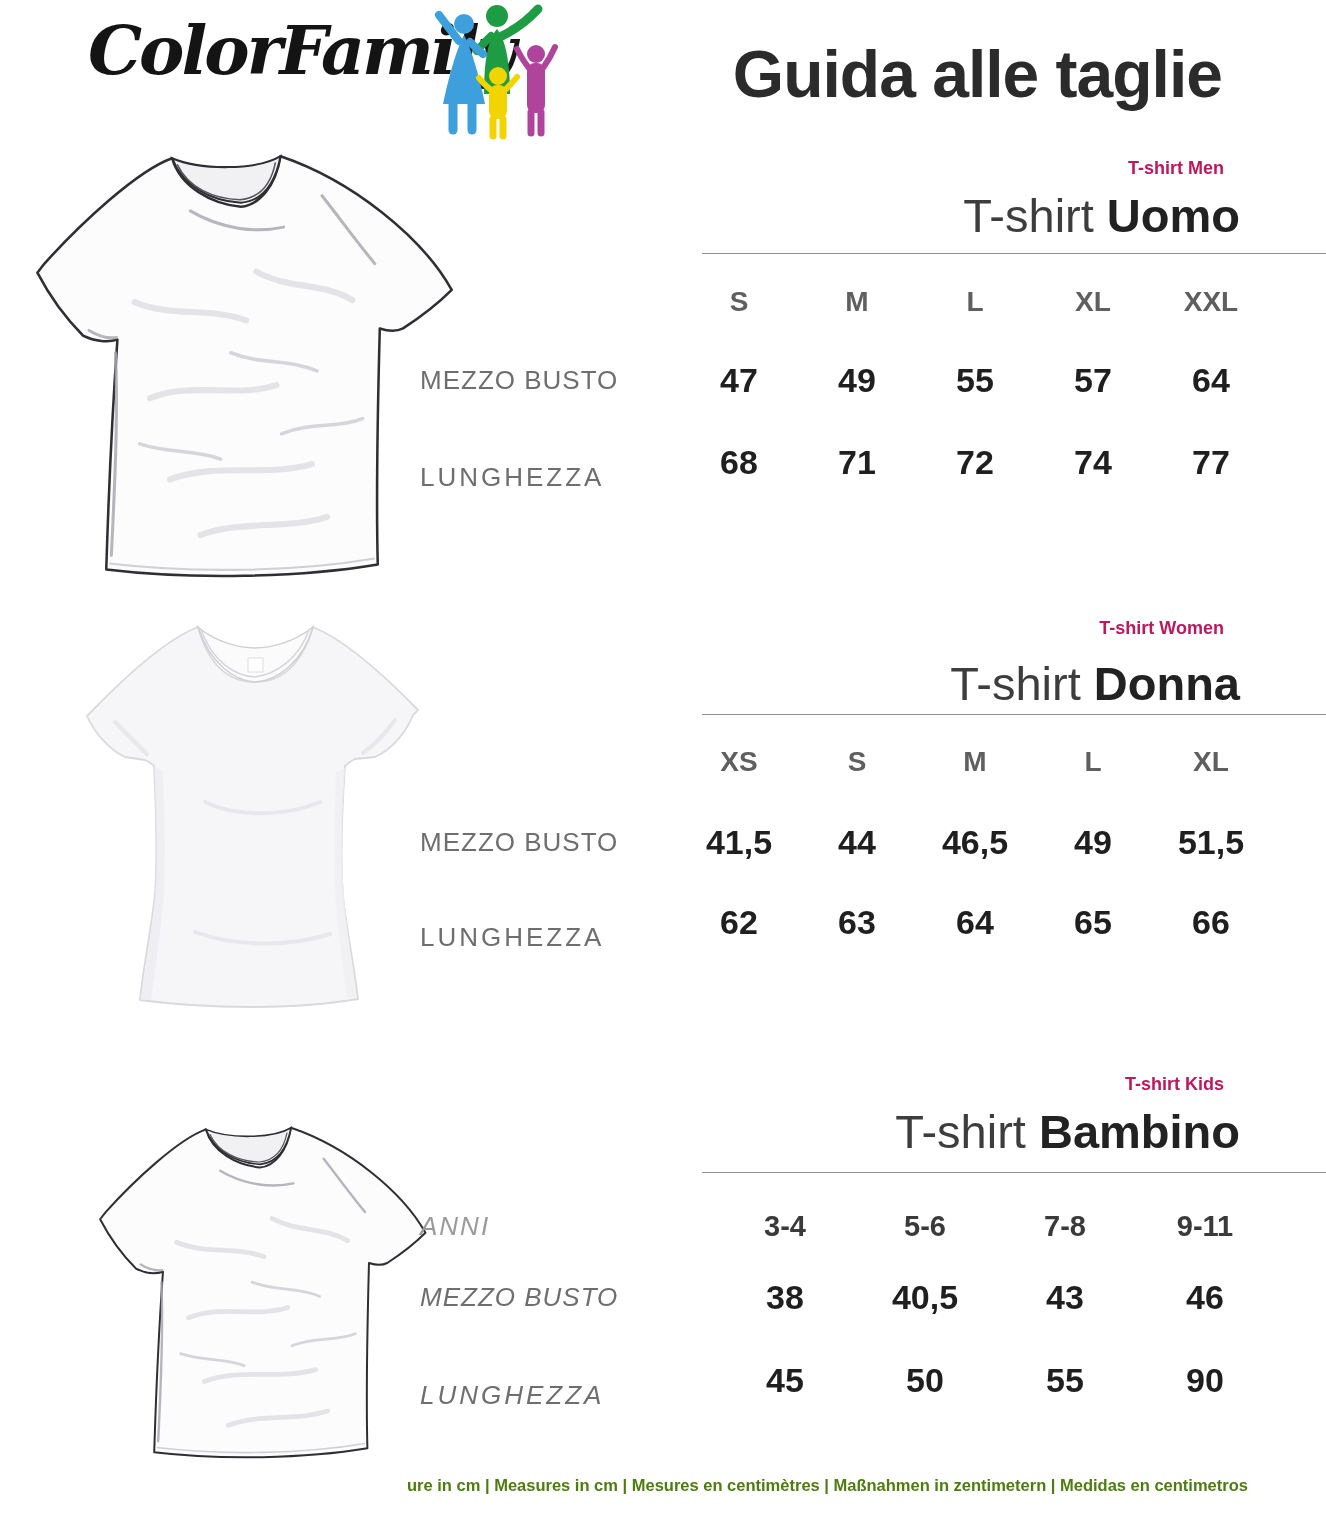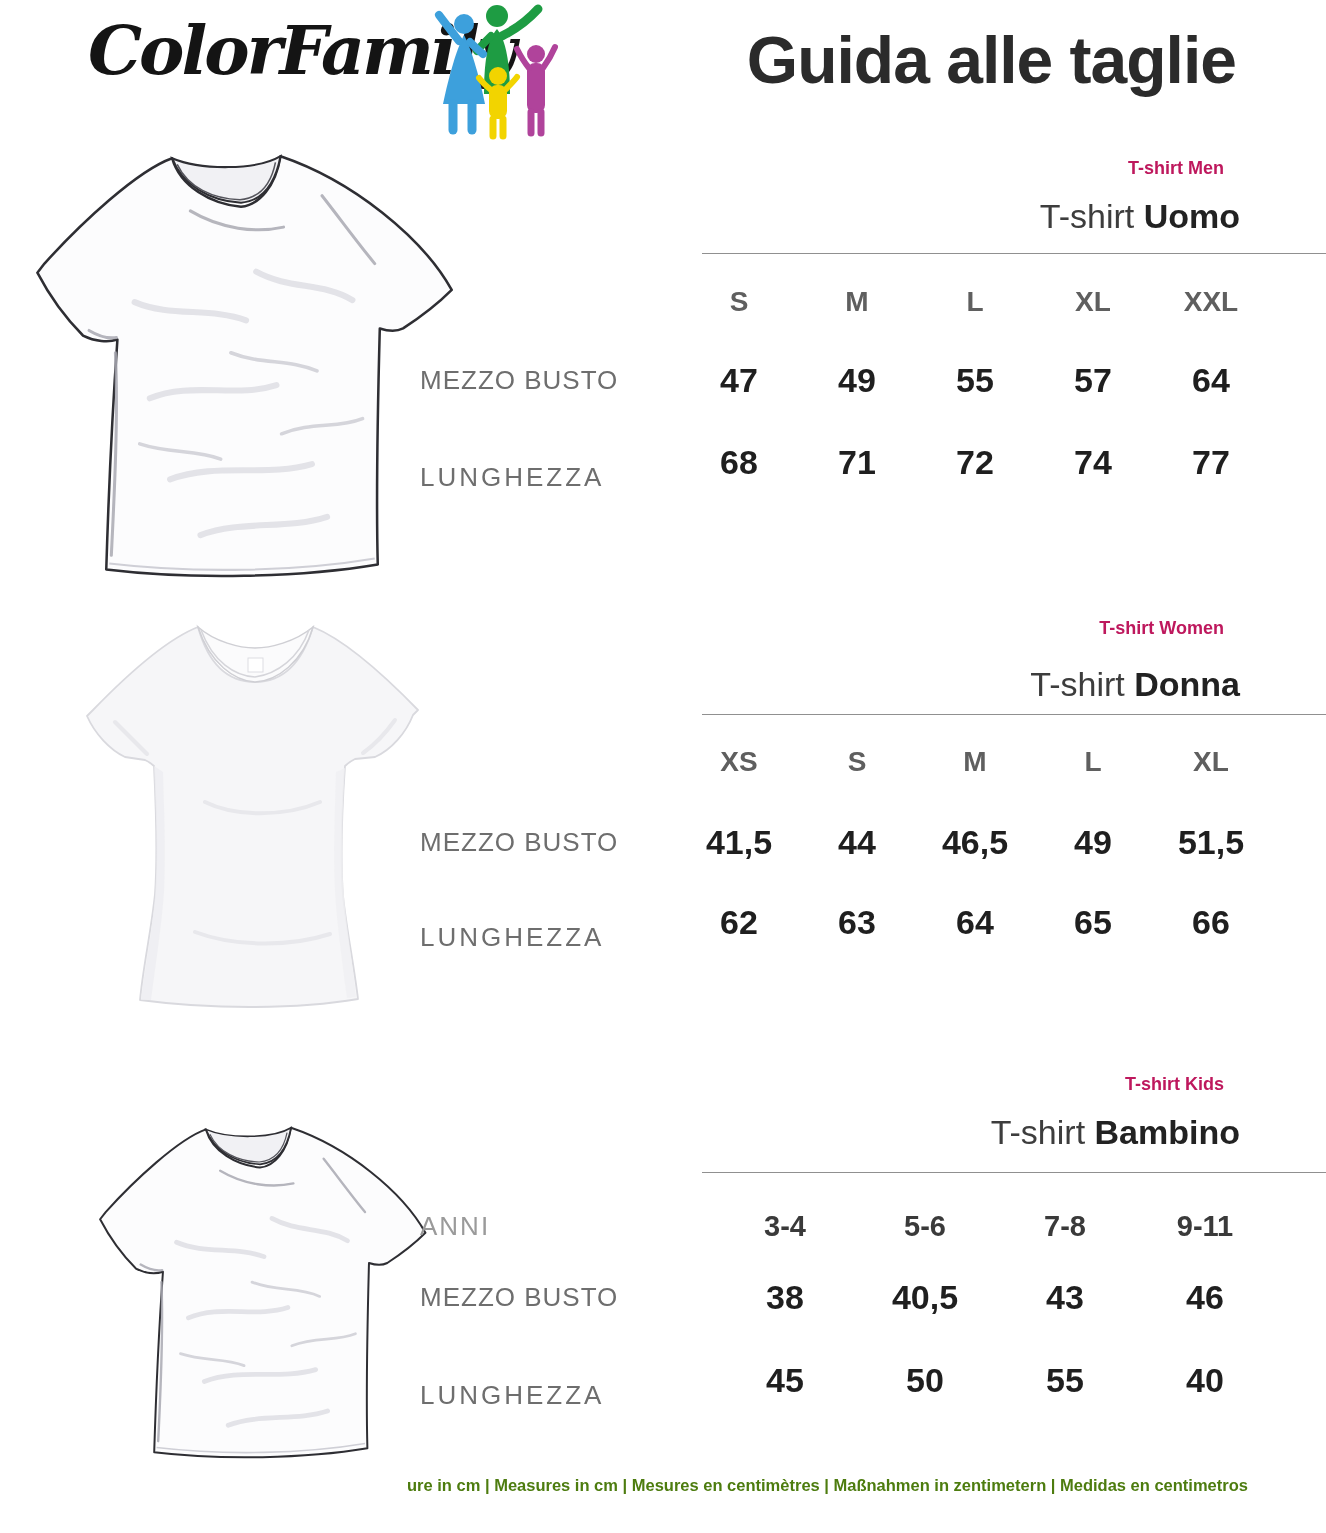--- a/index.html
+++ b/index.html
@@ -8,48 +8,48 @@
     font-family:"Liberation Sans",sans-serif;color:#2b2b2b;
   }
   
   .brand-text{
     position:absolute;left:88px;top:10px;
     font-family:"DejaVu Serif",serif;font-style:italic;font-weight:700;
     font-size:68px;letter-spacing:-3px;color:#141414;white-space:nowrap;
   }
   .family-icon{position:absolute;left:428px;top:2px;}
   .page-title{
-    position:absolute;right:88px;top:20px;margin:2px;
+    position:absolute;right:88px;top:20px;margin:16px;
     font-size:66px;font-weight:700;letter-spacing:-1px;color:#2b2b2b;white-space:nowrap;
   }
   
   .sec-tag{
     position:absolute;right:102px;text-align:right;
     font-size:18px;font-weight:600;color:#be185d;white-space:nowrap;
   }
   .sec-heading{
     position:absolute;right:86px;margin:0;text-align:right;
-    font-size:34px;line-height:52px;font-weight:400;white-space:nowrap;
+    font-size:47px;line-height:52px;font-weight:400;white-space:nowrap;
   }
   .sec-heading .pre{color:#3d3d3d;font-weight:400;}
   .sec-heading .name{color:#222222;font-weight:700;}
   .rule{position:absolute;left:702px;width:624px;height:1px;background:#909090;}
   
   .t-row{position:absolute;left:420px;display:grid;align-items:center;height:40px;}
   .cols5{grid-template-columns:260px repeat(5,118px);width:850px;}
   .cols4{grid-template-columns:295px repeat(4,140px);width:855px;}
   .cell{text-align:center;white-space:nowrap;}
   .col-h{font-size:28px;font-weight:600;color:#5f5f5f;}
   .age-h{font-size:29px;font-weight:600;color:#3a3a3a;}
   .row-lbl{
     font-size:26px;font-weight:500;color:#6e6e6e;
     letter-spacing:1px;white-space:nowrap;
   }
   .cols5 .row-lbl{padding-right:65px;}
-  .cols4 .row-lbl{padding-right:100px;}
+  .cols4 .row-lbl{padding-right:100px;font-style:italic;}
   .lbl-anni{color:#9a9a9a;font-weight:400;letter-spacing:2px;}
   .lbl-lung{letter-spacing:3px;margin-top:30px;}
   .num{font-size:34px;font-weight:700;color:#1f1f1f;}
   
   .tee{position:absolute;}
   
   .footer-note{
     position:absolute;left:407px;top:1476px;
     font-size:16.5px;font-weight:700;color:#4d7c0f;white-space:nowrap;
   }
@@ -218,18 +218,18 @@
     <div class="cell num">38</div>
     <div class="cell num">40,5</div>
     <div class="cell num">43</div>
     <div class="cell num">46</div>
   </div>
   <div class="t-row cols4" style="top:1350px">
     <div class="row-lbl lbl-lung">LUNGHEZZA</div>
     <div class="cell num">45</div>
     <div class="cell num">50</div>
     <div class="cell num">55</div>
-    <div class="cell num">40</div>
+    <div class="cell num">90</div>
   </div>
 
   <div class="footer-note">ure in cm  |  Measures in cm  |  Mesures en centimètres  |  Maßnahmen in zentimetern  |  Medidas en centimetros</div>
 
 </div>
 
 </body></html>

